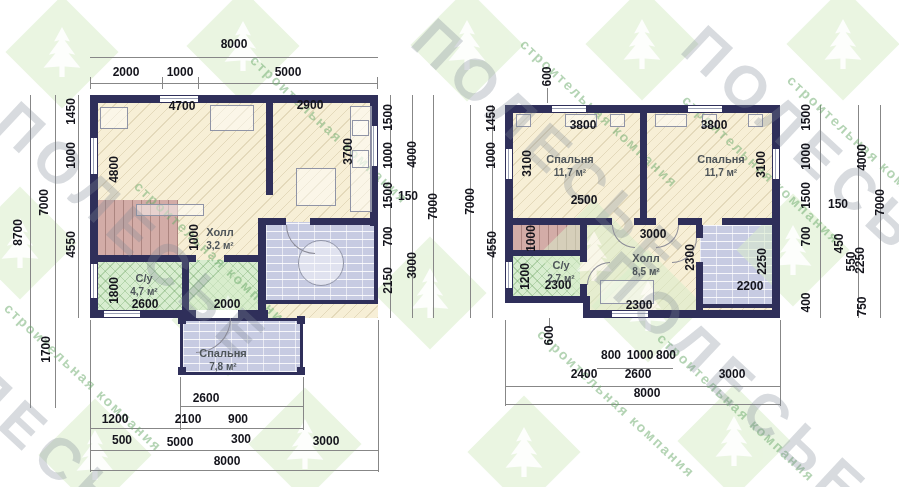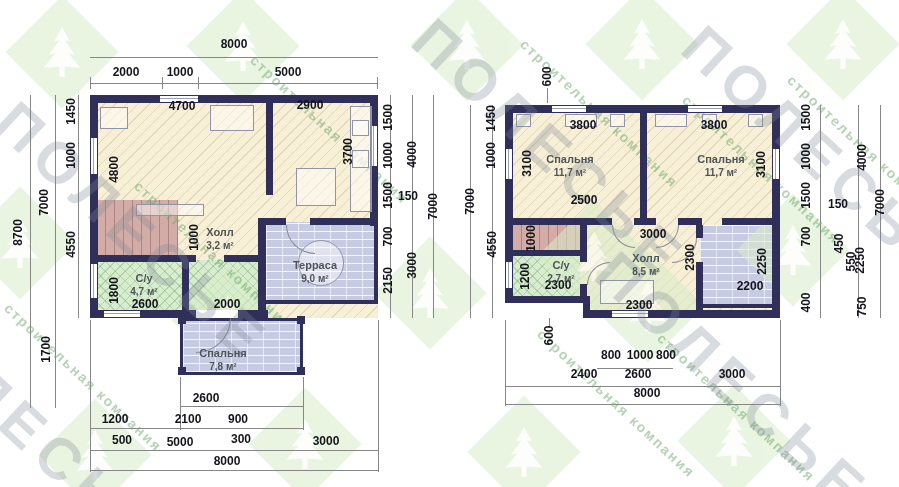--- a/index.html
+++ b/index.html
@@ -231,21 +231,20 @@
   <span class="dim" style="left:160px;top:413px">2100</span>
   <span class="dim" style="left:210px;top:413px">900</span>
   <span class="dim" style="left:94px;top:434px">500</span>
   <span class="dim" style="left:152px;top:436px">5000</span>
   <span class="dim" style="left:213px;top:433px">300</span>
   <span class="dim" style="left:298px;top:435px">3000</span>
   <span class="dim" style="left:199px;top:455px">8000</span>
 
   <div class="room" style="left:175px;top:226px"><span>Холл</span><br><span class="a">3,2 м²</span></div>
   <div class="room" style="left:99px;top:272px"><span>С/у</span><br><span class="a">4,7 м²</span></div>
-  <div class="room" style="left:270px;top:259px"><span>Терраса</span><br><span class="a">9,0 м²</span></div>
   <div class="room" style="left:178px;top:347px"><span>Спальня</span><br><span class="a">7,8 м²</span></div>
 
   <div class="fl fbeige" style="left:505px;top:105px;width:275px;height:213px"></div>
   <div class="fl fstairs" style="left:512px;top:220px;width:68px;height:30px"></div>
   <div class="fl fgreen" style="left:512px;top:256px;width:68px;height:40px"></div>
   <div class="fl flav" style="left:700px;top:225px;width:72px;height:81px"></div>
   <div style="left:505px;top:303px;width:80px;height:15px;background:#fff;z-index:3"></div>
 
   <div class="wl" style="left:505px;top:105px;width:275px;height:8px"></div>
   <div class="wl" style="left:505px;top:105px;width:8px;height:198px"></div>

